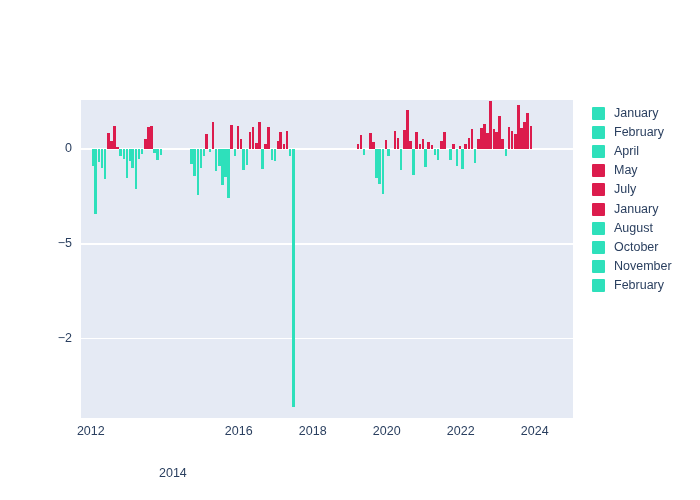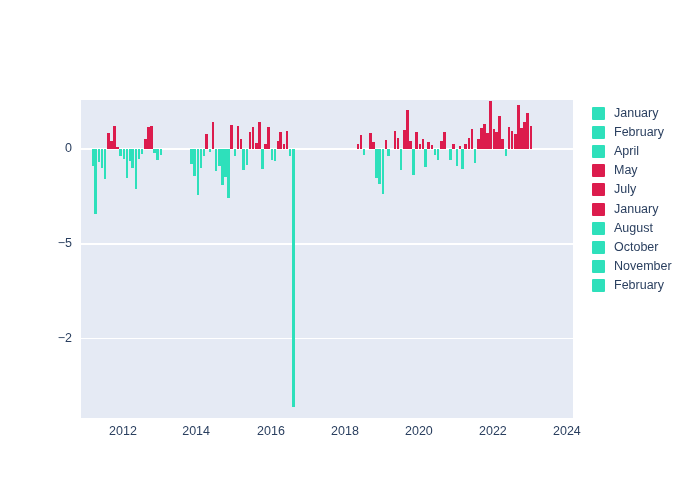--- a/index.html
+++ b/index.html
@@ -30,21 +30,21 @@
   
   .bars{position:absolute;left:81px;top:100px;width:492px;height:318px;}
   .bar{position:absolute;width:2.6px;}
   .bar.neg{background:#2ee0bb;}
   .bar.pos{background:#dc1c4d;}
   .ylab{
     position:absolute;width:64px;text-align:right;left:8px;
     font-size:12.5px;color:#2a3f5f;
   }
   .xlab{
-    position:absolute;width:60px;text-align:right;
+    position:absolute;width:60px;text-align:left;
     font-size:12.5px;color:#2a3f5f;
     top:424px;
   }
 
   
   .legend{
     position:absolute;left:592px;top:104px;
   }
   .legend-item{
     display:flex;align-items:center;
@@ -186,21 +186,21 @@
       <div class="bar pos" style="left: 448.529px; top: 25.5536px; height: 23.6607px;"></div>
     </div>
 
   <div id="yaxis">
       <div class="ylab" style="top: 141.214px;">0</div>
       <div class="ylab" style="top: 235.857px;">−5</div>
       <div class="ylab" style="top: 330.5px;">−2</div>
     </div>
   <div id="xaxis">
       <div class="xlab" style="left: 76.8947px;">2012</div>
-      <div class="xlab" style="left: 150px;">2014</div>
+      <div class="xlab" style="left: 159px; margin-top: 42px;">2014</div>
       <div class="xlab" style="left: 224.865px;">2016</div>
       <div class="xlab" style="left: 298.85px;">2018</div>
       <div class="xlab" style="left: 372.835px;">2020</div>
       <div class="xlab" style="left: 446.82px;">2022</div>
       <div class="xlab" style="left: 520.805px;">2024</div>
     </div>
 
   <div class="legend" id="legend">
       <div class="legend-item">
         <span class="legend-swatch" style="background: rgb(46, 224, 187);"></span>

